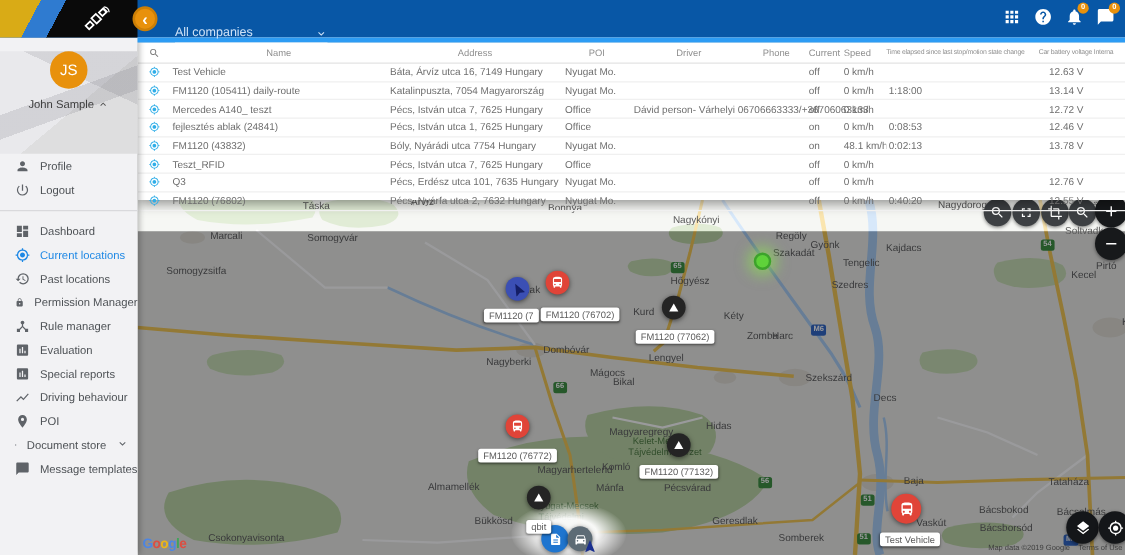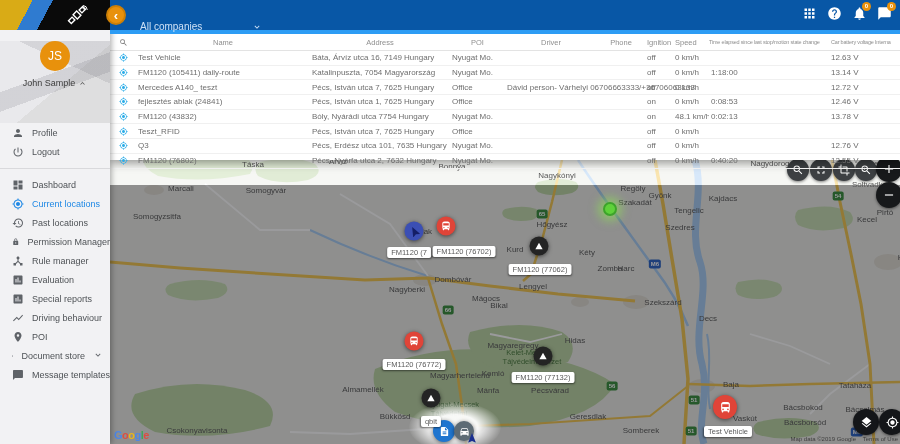--- a/index.html
+++ b/index.html
@@ -64,21 +64,21 @@
   .attr{position:absolute;right:2px;bottom:2px;z-index:4;font-size:6px;color:#3a3a3a;opacity:.95;}
   .attr span{margin-left:5px;}
   
   .panel{position:absolute;left:0;top:0;width:790px;height:126px;background:#fff;z-index:10;
         box-shadow:0 3px 9px rgba(0,0,0,.4);}
   .trow{display:grid;grid-template-columns:26px 174px 140px 55px 92px 48px 28px 36px 122px 44px 25px;
         align-items:center;height:13.7px;border-bottom:1px solid #f0f0f0;font-size:8px;color:#6e6e6e;cursor:pointer;}
   .trow.thead{height:16px;color:#8f8f8f;border-bottom:1px solid #e3e3e3;cursor:default;}
   .td{overflow:hidden;white-space:nowrap;padding-left:2px;}
   .td.ovf{overflow:visible;}
-  .td.ctr{padding-left:0;}
+  .td.ctr{text-align:center;padding-left:0;}
   .th{white-space:nowrap;text-align:center;font-size:7.5px;}
   .th.left{text-align:left;padding-left:2px;}
   .th.tiny{font-size:5.5px;letter-spacing:-.2px;text-align:left;overflow:visible;}
   .searchcell{display:flex;align-items:center;justify-content:center;}
 </style>
 </head>
 <body>
 
 <header class="topbar">
   <div class="logo">
@@ -453,21 +453,21 @@
  <div class="searchcell">
           <svg width="9" height="9" viewBox="0 0 24 24">
             <path d="M15.5 14h-.79l-.28-.27A6.471 6.471 0 0 0 16 9.5 6.5 6.5 0 1 0 9.5 16c1.61 0 3.09-.59 4.23-1.57l.27.28v.79l5 5L20.49 19l-5-5zm-6 0C7.01 14 5 11.99 5 9.5S7.01 5 9.5 5 14 7.01 14 9.5 11.99 14 9.5 14z" fill="#757575"></path>
           </svg>
         </div>
         <div class="th ">Name</div>
         <div class="th ">Address</div>
         <div class="th ">POI</div>
         <div class="th ">Driver</div>
         <div class="th ">Phone</div>
-        <div class="th left">Ignition</div>
+        <div class="th left">Current</div>
         <div class="th left">Speed</div>
         <div class="th tiny">Time elapsed since last stop/motion state change</div>
         <div class="th tiny">Car battery voltage</div>
         <div class="th tiny">Interna</div>
       </div>
       <div class="trow">
    <div class="searchcell">
           <svg width="9" height="9" viewBox="0 0 24 24">
             <path d="M12 8c-2.21 0-4 1.79-4 4s1.79 4 4 4 4-1.79 4-4-1.79-4-4-4zm8.94 3A8.994 8.994 0 0 0 13 3.06V1h-2v2.06A8.994 8.994 0 0 0 3.06 11H1v2h2.06A8.994 8.994 0 0 0 11 20.94V23h2v-2.06A8.994 8.994 0 0 0 20.94 13H23v-2h-2.06zM12 19c-3.87 0-7-3.13-7-7s3.13-7 7-7 7 3.13 7 7-3.13 7-7 7z" fill="#30aee8"></path>
           </svg>

